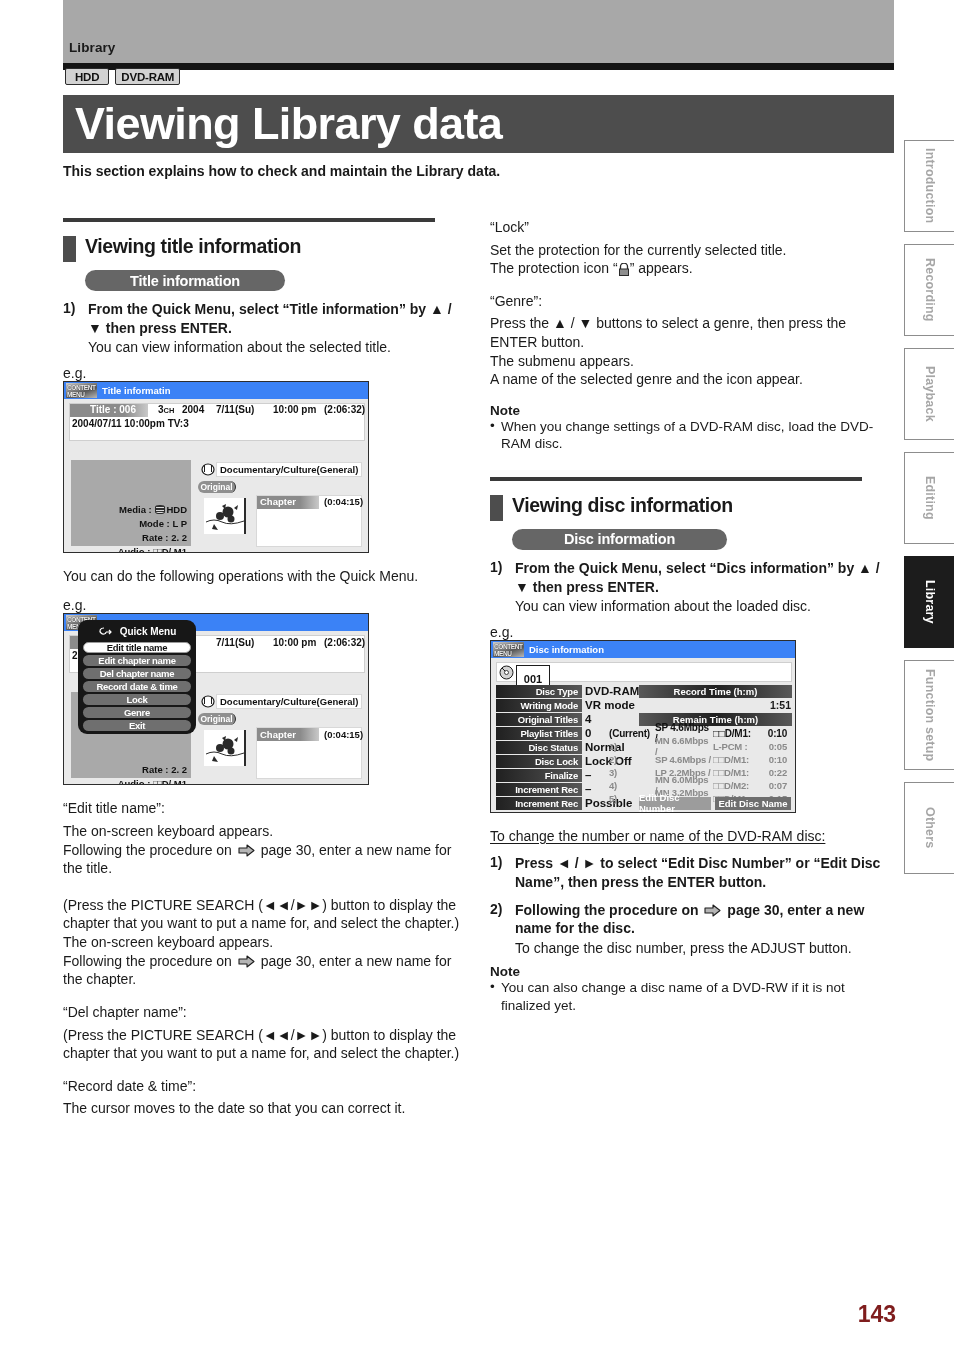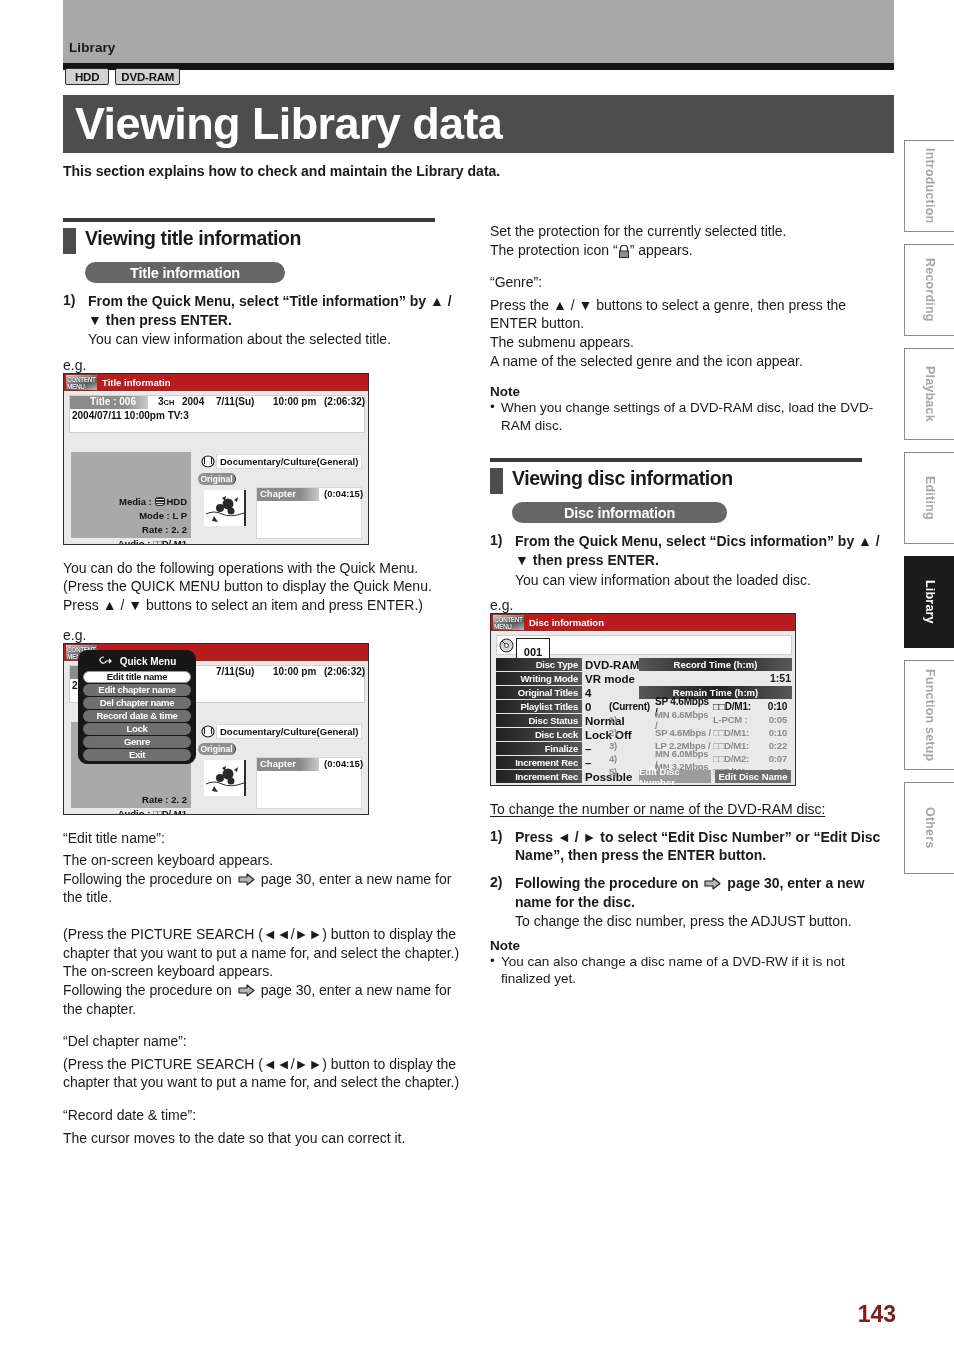--- a/index.html
+++ b/index.html
@@ -55,21 +55,21 @@
     font-size: 14px; font-weight: bold; color: #1a1a1a;
   }
 
   
   .col { position: absolute; top: 218px; width: 398px; }
   .col-left { left: 63px; }
   .col-right { left: 490px; }
 
   
   .sec-rule { width: 372px; height: 4px; background: #3a3a3a; }
-  .sec-head { position: relative; margin-top: 6px; height: 30px; text-decoration: underline; }
+  .sec-head { position: relative; margin-top: 14px; height: 30px; text-decoration: underline; }
   .sec-head .marker {
     position: absolute; left: 0; top: 0; width: 13px; height: 26px;
     background: #4d4d4d;
   }
   .sec-head h2 {
     position: absolute; left: 22px; top: -1px;
     font-size: 19.5px; font-weight: bold; letter-spacing: -.4px;
     white-space: nowrap;
   }
   .pill {
@@ -120,21 +120,21 @@
   .osd {
     position: relative; background: #e9e9e9;
     border: 1.5px solid #2d2d2d; overflow: hidden;
     font-family: "Liberation Sans", sans-serif;
   }
   .osd-title { width: 306px; height: 172px; }
   .osd-disc  { width: 306px; height: 173px; }
 
   .osd-bar {
     position: absolute; left: 0; top: 0; width: 100%; height: 17px;
-    background: #b91c1c;
+    background: #3b82f6;
     padding-left: 23px;
   }
   .cm-ico {
     position: absolute; left: 2px; top: 1px; width: 31px; height: 15px;
     background: linear-gradient(160deg,#cfcfcf 0%,#8d8d8d 35%,#5a5a5a 60%,#b9b9b9 100%);
     overflow: hidden;
   }
   .cm-ico span {
     position: absolute; left: 1px; color: #f2f2f2; font-size: 6.5px;
     font-weight: bold; letter-spacing: -.4px; line-height: 7px;
@@ -400,21 +400,20 @@
           <div class="chap-sel">
             <div class="t"><span>Chapter :</span>&nbsp;<span>0001</span></div>
           </div>
           <div class="chap-time">(0:04:15)</div>
         </div>
       </div>
     </div>
 
     <div class="gap"></div>
     <p class="body">You can do the following operations with the Quick Menu.</p>
-    <p class="body">(Press the QUICK MENU button to display the Quick Menu. Press ▲ / ▼ buttons to select an item and press ENTER.)</p>
 
     <div class="eg-row" style="margin-top:10px;">
       <div class="eg-label">e.g.</div>
       <div class="osd osd-title">
         <div class="osd-bar">
           <div class="cm-ico">
             <span class="l1">CONTENT</span>
             <span class="l2">MENU</span>
           </div>
         </div>
@@ -504,20 +503,21 @@
     <div class="gap-xs"></div>
     <p class="body">(Press the PICTURE SEARCH (◄◄/►►) button to display the chapter that you want to put a name for, and select the chapter.)</p>
 
     <div class="gap"></div>
     <p class="body">“Record date &amp; time”:</p>
     <div class="gap-xs"></div>
     <p class="body">The cursor moves to the date so that you can correct it.</p>
   </div>
 
   <div class="col col-right">
+    <p class="body">“Lock”</p>
     <div class="gap-xs"></div>
     <p class="body">Set the protection for the currently selected title.</p>
     <p class="body"><span>The protection icon “</span><span class="lockico"><svg width="12" height="13" viewBox="0 0 12 13">
             <path d="M2.5 6 L2.5 3.6 A3.5 3.5 0 0 1 9.5 3.6 L9.5 6" stroke="#2a2a2a" stroke-width="1.3" fill="none"></path>
             <rect x="1.5" y="6" width="9" height="6.5" fill="#8e8e8e" stroke="#2a2a2a" stroke-width="1"></rect>
           </svg></span><span>” appears.</span></p>
 
     <div class="gap"></div>
     <p class="body">“Genre”:</p>
     <div class="gap-xs"></div>

